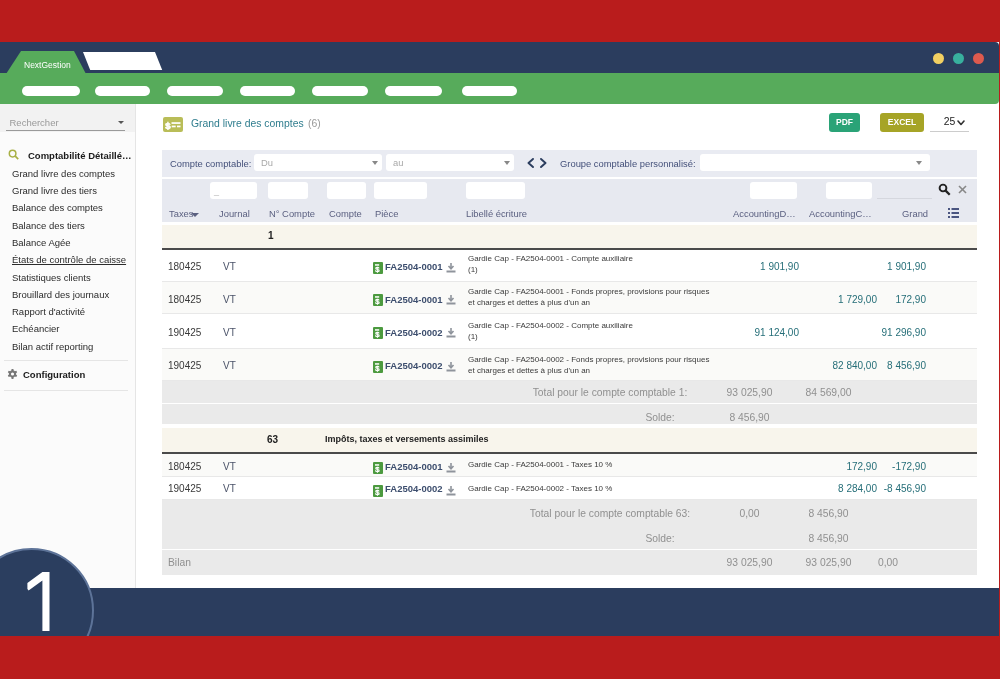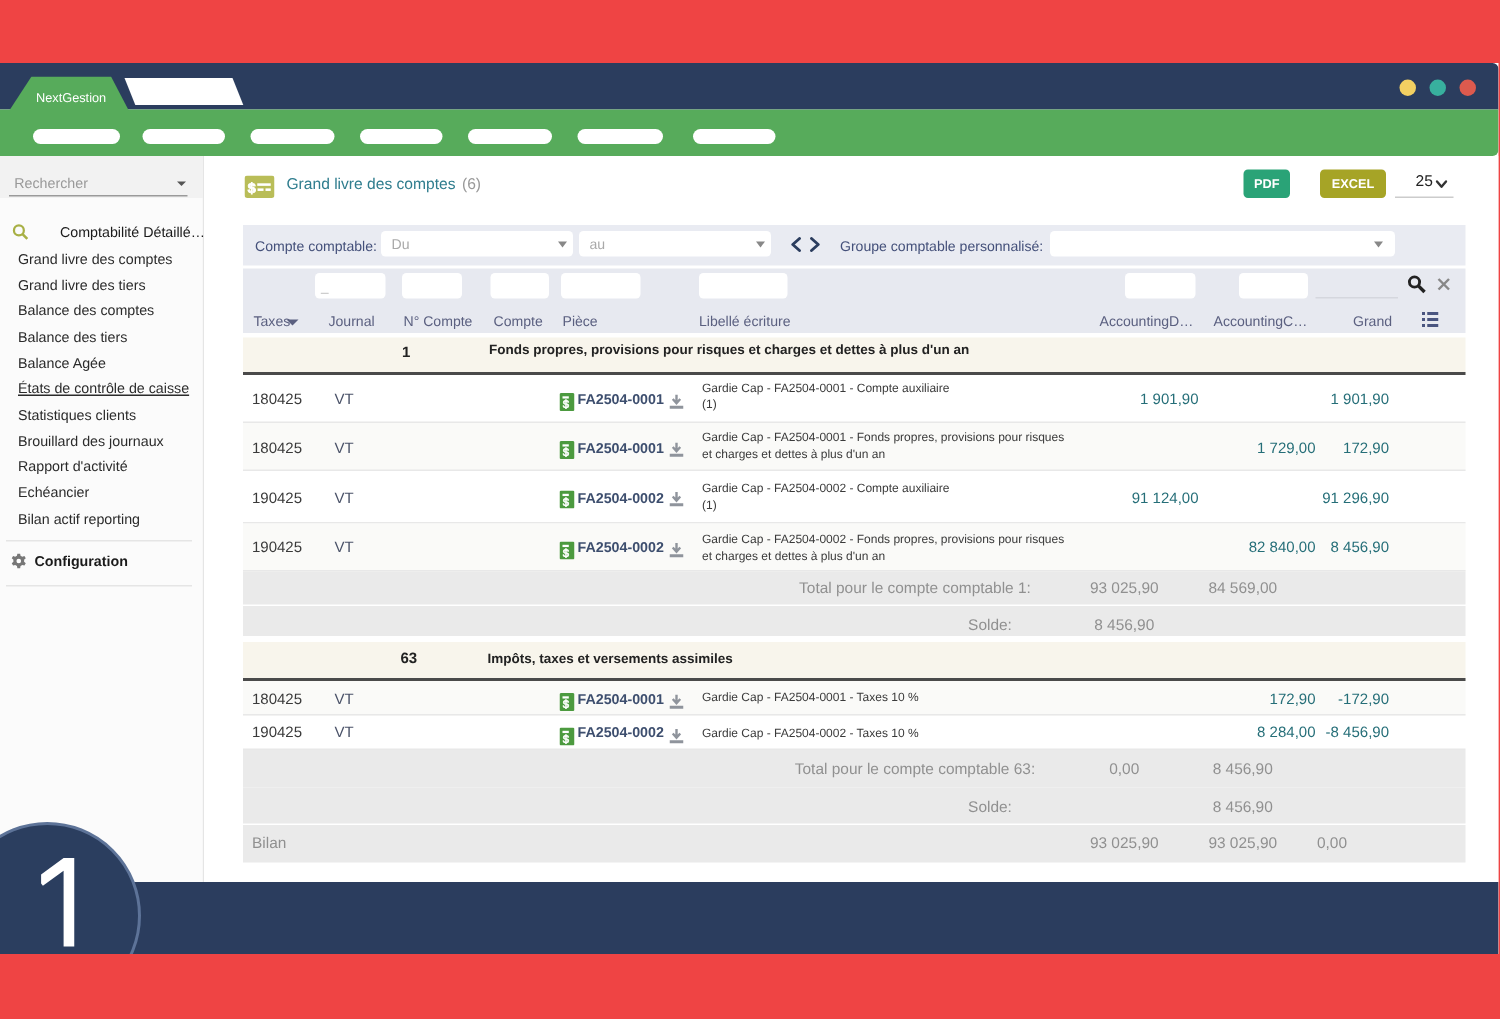--- a/index.html
+++ b/index.html
@@ -1,17 +1,17 @@
 <!DOCTYPE html>
 <html><head>
 <meta charset="utf-8">
 <style>
 * { margin:0; padding:0; box-sizing:border-box; }
 html,body { width:1000px; height:679px; background:#fff; font-family:"Liberation Sans", sans-serif; }
-#page { position:relative; width:1000px; height:679px; overflow:hidden; background:#ef4444; }
+#page { position:relative; width:1000px; height:679px; overflow:hidden; background:#b91c1c; }
 #slide { position:absolute; left:0; top:42px; width:999px; height:594px; overflow:hidden; background:#fff; }
 .abs { position:absolute; }
 .abs svg { display:block; }
 
 
 #topbar { left:0; top:0; width:999px; height:31.4px; background:#2b3d5e; border-radius:0 4px 0 0; }
 #greenbar { left:0; top:31.4px; width:999px; height:30.8px; background:#57ab5b; border-radius:0 0 4px 0; }
 #tabtext { left:24px; top:18px; color:#fff; font-size:8.5px; line-height:10px; }
 #para { left:82.5px; top:10px; width:71.5px; height:17.5px; background:#fff; transform:skewX(21.8deg); transform-origin:top left; }
 .dot { top:10.5px; width:11px; height:11px; border-radius:50%; }
@@ -94,21 +94,21 @@
 
   <div class="abs" id="searchbg"></div>
   <div class="abs" id="sidebg"></div>
   <div class="abs" id="search">Rechercher</div>
   <div class="abs" id="searchline"></div>
   <div class="abs" id="searchcaret"></div>
   <svg class="abs" style="left:8px; top:107px" width="11" height="11" viewBox="0 0 11 11">
         <circle cx="4.6" cy="4.6" r="3.3" fill="none" stroke="#a8b045" stroke-width="1.5"></circle>
         <line x1="7.2" y1="7.2" x2="10.2" y2="10.2" stroke="#a8b045" stroke-width="1.7"></line>
       </svg>
-  <div class="abs mitem" style="left:40px; top:105px; font-weight:normal; color:#1a1a1a;">Comptabilité Détaillé…</div>
+  <div class="abs mitem" style="left:28px; top:105px; font-weight:bold; color:#1a1a1a;">Comptabilité Détaillé…</div>
   <div class="abs mitem" style="top:122.7px;">Grand livre des comptes</div>
   <div class="abs mitem" style="top:140px;">Grand livre des tiers</div>
   <div class="abs mitem" style="top:157.3px;">Balance des comptes</div>
   <div class="abs mitem" style="top:174.6px;">Balance des tiers</div>
   <div class="abs mitem" style="top:191.9px;">Balance Agée</div>
   <div class="abs mitem" style="top:209.2px; text-decoration:underline;">États de contrôle de caisse</div>
   <div class="abs mitem" style="top:226.5px;">Statistiques clients</div>
   <div class="abs mitem" style="top:243.8px;">Brouillard des journaux</div>
   <div class="abs mitem" style="top:261.1px;">Rapport d'activité</div>
   <div class="abs mitem" style="top:278.4px;">Echéancier</div>
@@ -190,21 +190,20 @@
         <rect x="0" y="4" width="2" height="2" fill="#4a5580"></rect>
         <rect x="3.5" y="4" width="7.5" height="2" fill="#4a5580"></rect>
         <rect x="0" y="8" width="2" height="2" fill="#4a5580"></rect>
         <rect x="3.5" y="8" width="7.5" height="2" fill="#4a5580"></rect>
       </svg>
 
   <div class="abs grouprow" style="left:162px; top:182.5px; width:815px; height:25.5px;"></div>
 
   <div class="abs grpnum" style="left:268px; top:187.8px;">1</div>
 
-  <div class="abs grptext" style="left:326px; top:186px;">Fonds propres, provisions pour risques et charges et dettes à plus d'un an</div>
 
   <div class="abs rowsep" style="left:162px; top:208px; width:815px; height:32px;"></div>
   <div class="abs datecell" style="left:168px; top:219.2px;">180425</div>
   <div class="abs vt" style="left:223px; top:219.2px;">VT</div>
   <div class="abs" style="left:373px; top:219.7px;">
         <svg width="10" height="12" viewBox="0 0 10 12">
           <rect width="10" height="12" rx="1" fill="#4c9a3f"></rect>
           <rect x="2" y="2.2" width="4.2" height="1.5" fill="#fff"></rect>
           <text x="2.2" y="10.3" font-size="7.5" fill="#ffffff" stroke="#ffffff" stroke-width="0.4" font-family="Liberation Sans, sans-serif">$</text>
         </svg>

